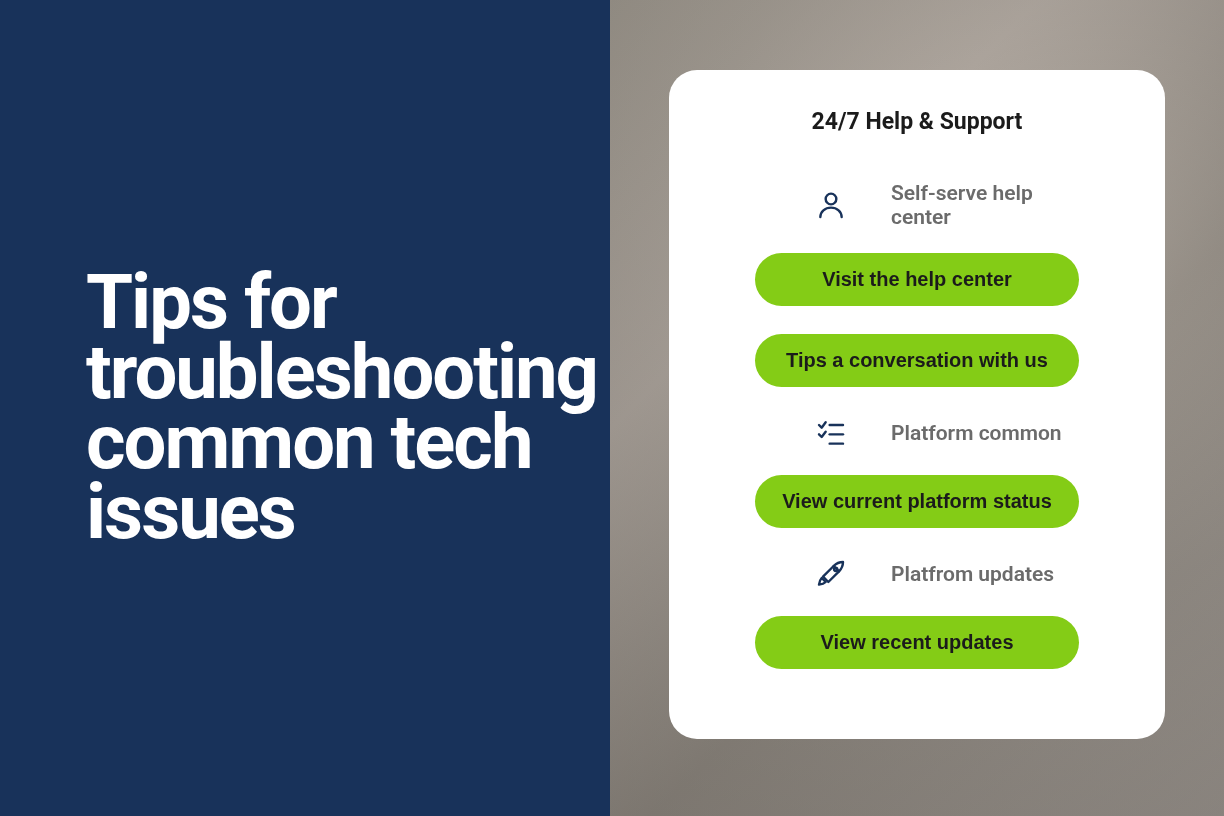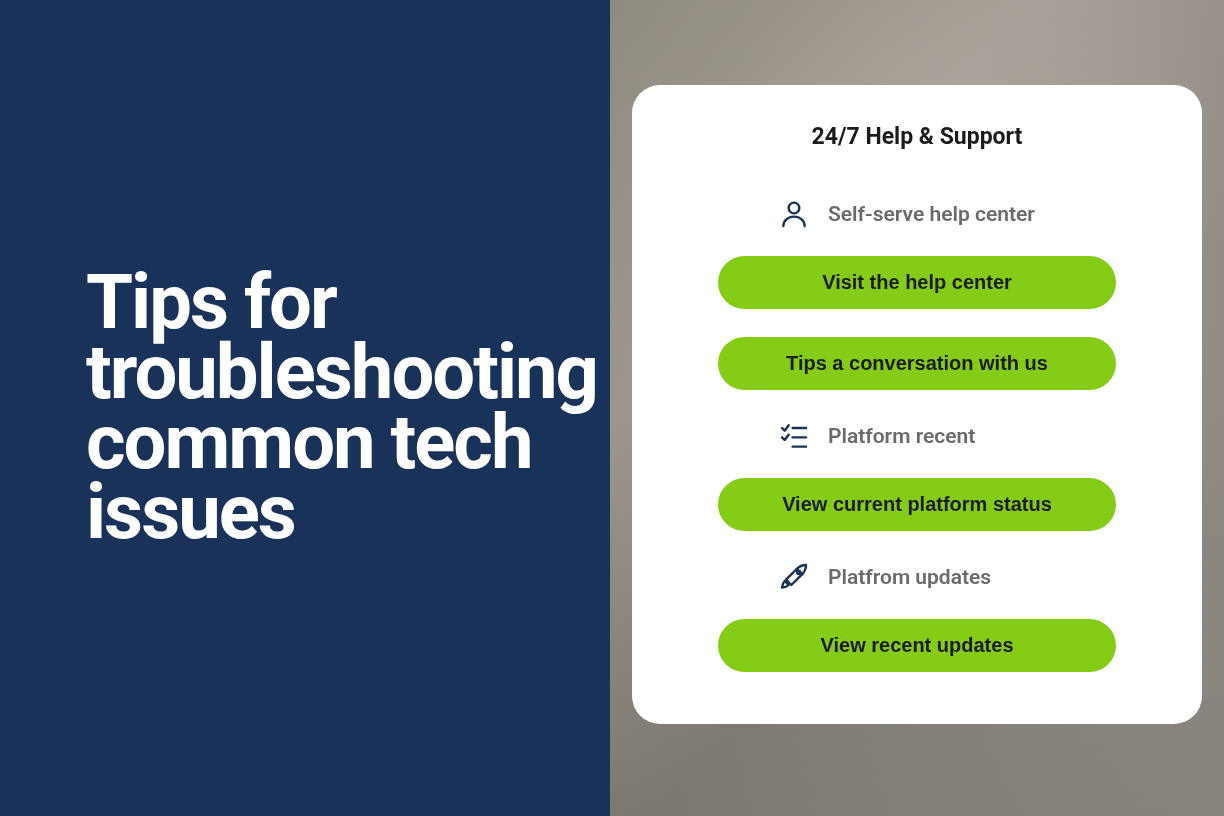--- a/index.html
+++ b/index.html
@@ -36,39 +36,39 @@
       position: relative;
     }
     .right-panel::before {
       content: "";
       position: absolute;
       inset: 0;
       background: radial-gradient(circle at 70% 30%, rgba(200,190,180,0.3) 0%, rgba(100,95,90,0.2) 50%, rgba(80,75,70,0.3) 100%);
     }
     .card {
       position: relative;
-      width: 570px;
+      width: 496px;
       background: #ffffff;
       border-radius: 28px;
-      padding: 38px 86px 48px 86px;
+      padding: 38px 86px 66px 86px;
       margin-top: -8px;
     }
     .card-title {
       text-align: center;
       font-size: 23px;
       font-weight: 700;
       color: #1b1b1b;
       margin-bottom: 46px;
     }
     .section { margin-bottom: 28px; }
     .section:last-child { margin-bottom: 4px; }
     .section-header {
       display: flex;
       align-items: center;
-      gap: 16px;
+      gap: 42px;
       margin-bottom: 24px;
       padding-left: 58px;
     }
     .icon-wrap {
       width: 36px;
       height: 36px;
       display: flex;
       align-items: center;
       justify-content: center;
       color: #18325a;
@@ -125,21 +125,21 @@
       <div class="section-header">
         <div class="icon-wrap">
           <svg viewBox="0 0 24 24" fill="none" stroke="currentColor" stroke-width="1.8" stroke-linecap="round" stroke-linejoin="round">
             <path d="M3 6l2 2 3-4"></path>
             <line x1="11" y1="6" x2="21" y2="6"></line>
             <path d="M3 13l2 2 3-4"></path>
             <line x1="11" y1="13" x2="21" y2="13"></line>
             <line x1="11" y1="20" x2="21" y2="20"></line>
           </svg>
         </div>
-        <div class="section-label">Platform recent</div>
+        <div class="section-label">Platform common</div>
       </div>
       <button class="cta-button">View current platform status</button>
     </div>
 
     <div class="section">
       <div class="section-header">
         <div class="icon-wrap">
           <svg viewBox="0 0 24 24" fill="none" stroke="currentColor" stroke-width="1.8" stroke-linecap="round" stroke-linejoin="round">
             <path d="M5 15c-1.5 1.5-2 5-2 5s3.5-.5 5-2l-3-3z"></path>
             <path d="M14 6l4 4-8 8-4-4 8-8z"></path>

